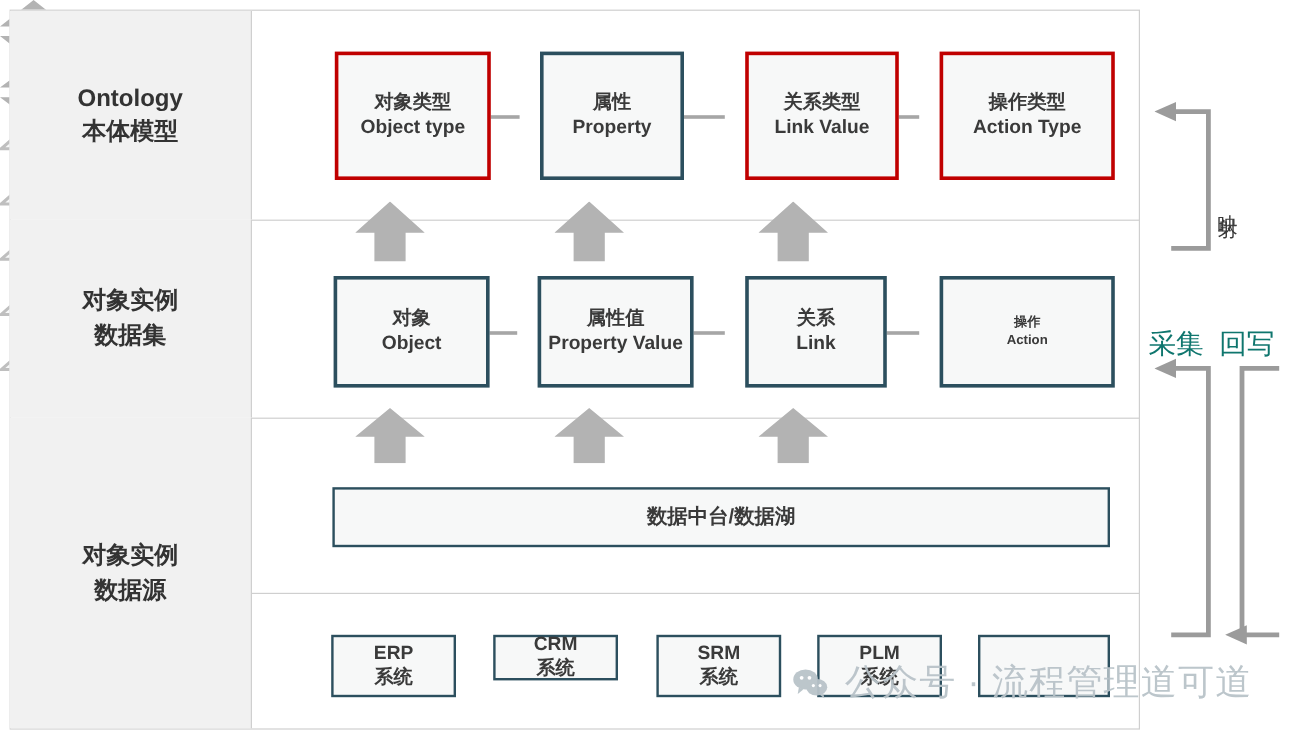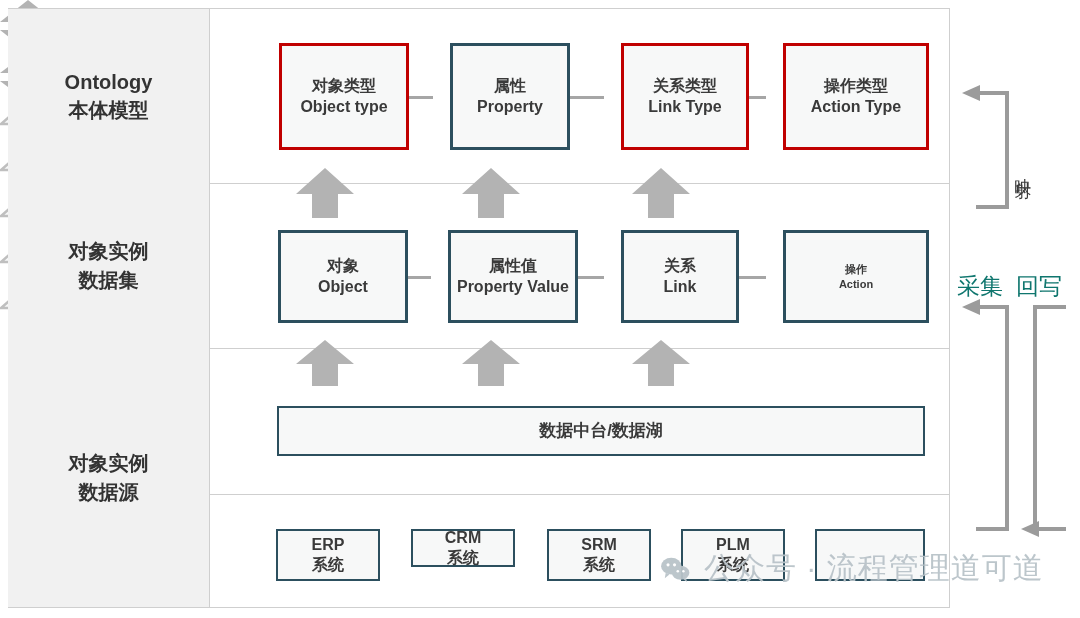--- a/index.html
+++ b/index.html
@@ -158,21 +158,21 @@
   <div class="node teal" style="left:431px;top:43px;width:120px;height:107px;font-size:16px;">
     <div>
       <span class="cn">属性</span>
       <span class="en">Property</span>
     </div>
   </div>
 
   <div class="node red" style="left:602px;top:43px;width:128px;height:107px;font-size:16px;">
     <div>
       <span class="cn">关系类型</span>
-      <span class="en">Link Type</span>
+      <span class="en">Link Value</span>
     </div>
   </div>
 
   <div class="node red" style="left:764px;top:43px;width:146px;height:107px;font-size:16px;">
     <div>
       <span class="cn">操作类型</span>
       <span class="en">Action Type</span>
     </div>
   </div>
 

